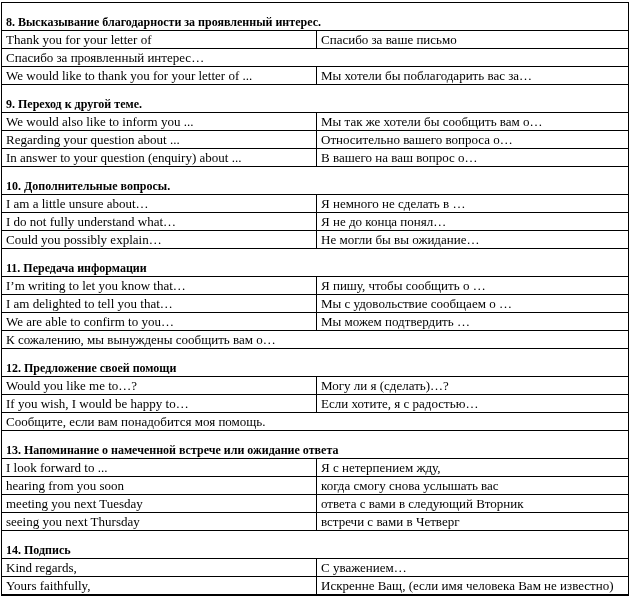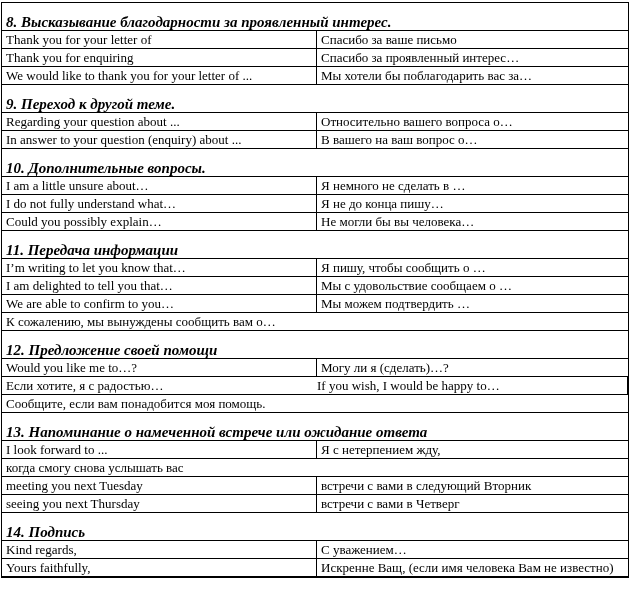--- a/index.html
+++ b/index.html
@@ -23,27 +23,26 @@
     border: 1px solid #000000;
     border-bottom-width: 2px;
     background: #ffffff;
   }
   .gap {
     height: 10px;
   }
   .sec-header {
     border-bottom: 1px solid #000000;
     font-weight: bold;
-    font-size: 15px;
+    font-size: 12px;
     line-height: 16px;
     height: 16px;
     padding: 1px 4px 0 4px;
     white-space: nowrap;
     overflow: hidden;
-    font-style: italic;
   }
   .row {
     display: flex;
     border-bottom: 1px solid #000000;
     height: 17px;
   }
   .cell {
     font-size: 13px;
     line-height: 16px;
     padding: 1px 4px 0 4px;
@@ -67,54 +66,57 @@
 
 <div class="doc" id="table-root">
     <div class="section">
       <div class="gap"></div>
       <div class="sec-header">8. Высказывание благодарности за проявленный интерес.</div>
       <div class="row">
         <div class="cell en">Thank you for your letter of</div>
         <div class="cell ru">Спасибо за ваше письмо</div>
       </div>
       <div class="row">
-        <div class="cell en">Thank you for enquiring</div>
         <div class="cell ru">Спасибо за проявленный интерес…</div>
       </div>
       <div class="row">
         <div class="cell en">We would like to thank you for your letter of ...</div>
         <div class="cell ru">Мы хотели бы поблагодарить вас за…</div>
       </div>
     </div>
     <div class="section">
       <div class="gap"></div>
       <div class="sec-header">9. Переход к другой теме.</div>
+      <div class="row">
+        <div class="cell en">We would also like to inform you ...</div>
+        <div class="cell ru">Мы так же хотели бы сообщить вам о…</div>
+      </div>
       <div class="row">
         <div class="cell en">Regarding your question about ...</div>
         <div class="cell ru">Относительно вашего вопроса о…</div>
       </div>
       <div class="row">
         <div class="cell en">In answer to your question (enquiry) about ...</div>
         <div class="cell ru">В вашего на ваш вопрос о…</div>
       </div>
     </div>
     <div class="section">
       <div class="gap"></div>
       <div class="sec-header">10. Дополнительные вопросы.</div>
       <div class="row">
         <div class="cell en">I am a little unsure about…</div>
         <div class="cell ru">Я немного не сделать в …</div>
       </div>
       <div class="row">
         <div class="cell en">I do not fully understand what…</div>
-        <div class="cell ru">Я не до конца пишу…</div>
+        <div class="cell ru">Я не до конца понял…</div>
       </div>
       <div class="row">
         <div class="cell en">Could you possibly explain…</div>
-        <div class="cell ru">Не могли бы вы человека…</div>
+        <div class="cell ru">Не могли бы вы ожидание…</div>
       </div>
     </div>
     <div class="section">
       <div class="gap"></div>
       <div class="sec-header">11. Передача информации</div>
       <div class="row">
         <div class="cell en">I’m writing to let you know that…</div>
         <div class="cell ru">Я пишу, чтобы сообщить о …</div>
       </div>
       <div class="row">
@@ -130,40 +132,41 @@
       </div>
     </div>
     <div class="section">
       <div class="gap"></div>
       <div class="sec-header">12. Предложение своей помощи</div>
       <div class="row">
         <div class="cell en">Would you like me to…?</div>
         <div class="cell ru">Могу ли я (сделать)…?</div>
       </div>
       <div class="row">
+        <div class="cell en">If you wish, I would be happy to…</div>
         <div class="cell ru">Если хотите, я с радостью…</div>
-        <div class="cell en">If you wish, I would be happy to…</div>
       </div>
       <div class="row">
         <div class="cell ru">Сообщите, если вам понадобится моя помощь.</div>
       </div>
     </div>
     <div class="section">
       <div class="gap"></div>
       <div class="sec-header">13. Напоминание о намеченной встрече или ожидание ответа</div>
       <div class="row">
         <div class="cell en">I look forward to ...</div>
         <div class="cell ru">Я с нетерпением жду,</div>
       </div>
       <div class="row">
+        <div class="cell en">hearing from you soon</div>
         <div class="cell ru">когда смогу снова услышать вас</div>
       </div>
       <div class="row">
         <div class="cell en">meeting you next Tuesday</div>
-        <div class="cell ru">встречи с вами в следующий Вторник</div>
+        <div class="cell ru">ответа с вами в следующий Вторник</div>
       </div>
       <div class="row">
         <div class="cell en">seeing you next Thursday</div>
         <div class="cell ru">встречи с вами в Четверг</div>
       </div>
     </div>
     <div class="section">
       <div class="gap"></div>
       <div class="sec-header">14. Подпись</div>
       <div class="row">

